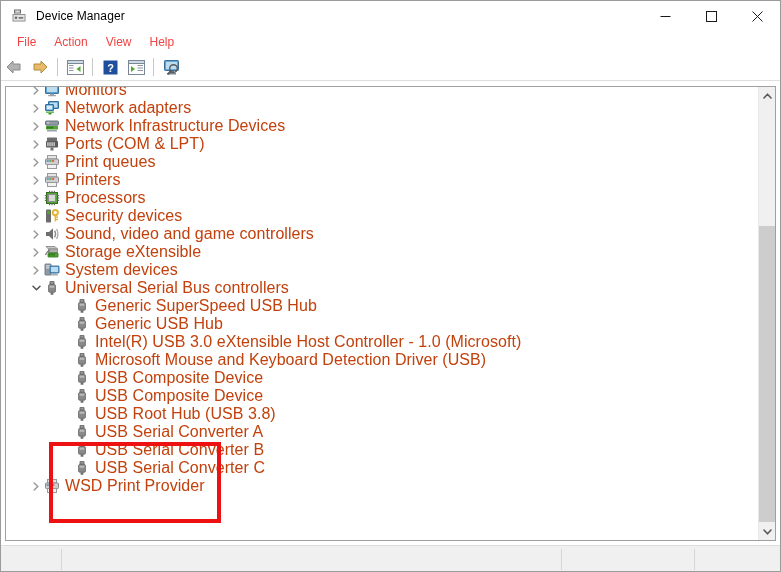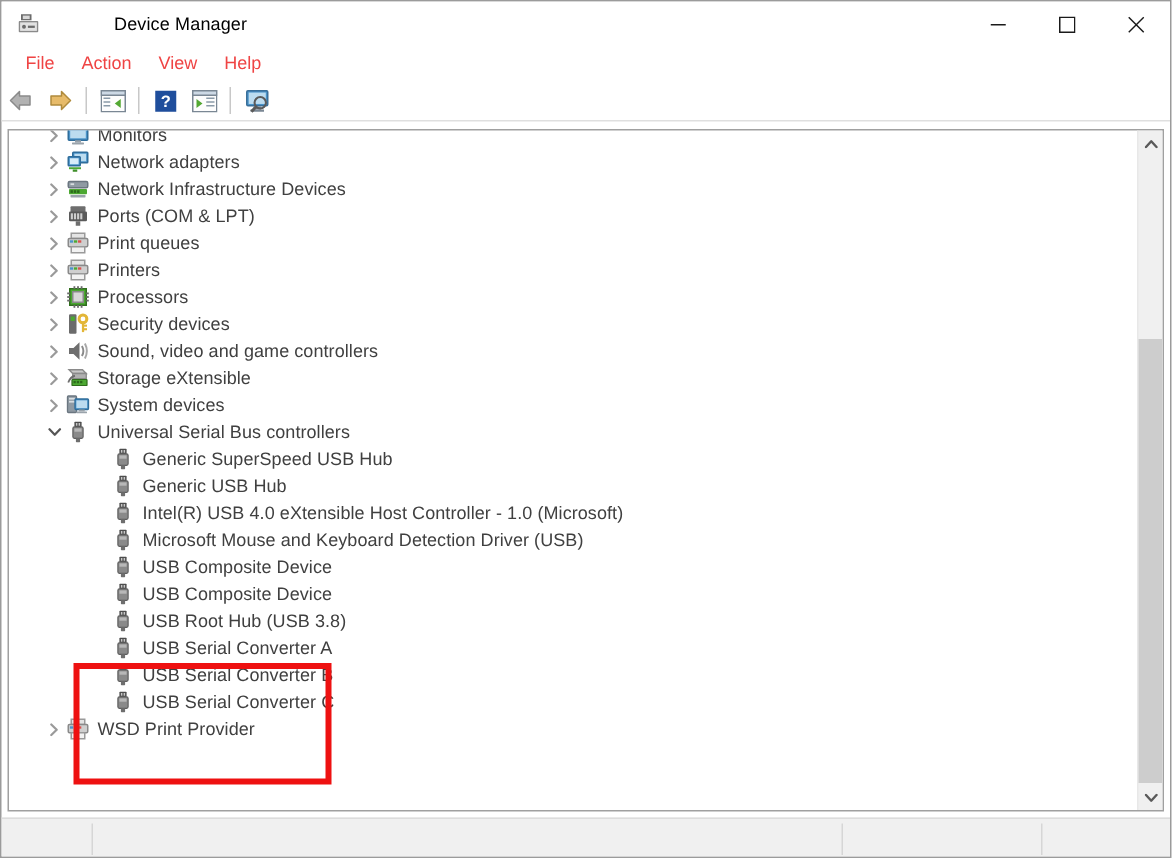--- a/index.html
+++ b/index.html
@@ -29,21 +29,20 @@
   }
 
   
   #titlebar {
     position: absolute;
     left: 0; top: 0;
     width: 779px; height: 30px;
     background: #ffffff;
     display: flex;
     align-items: center;
-    gap: 40px;
   }
   #app-icon {
     width: 16px; height: 16px;
     margin-left: 10px; margin-right: 9px;
     position: relative;
     flex: none;
   }
   #title-text {
     font-size: 12px;
     color: #000000;
@@ -143,22 +142,22 @@
     justify-content: center;
   }
   .chev.blank { visibility: hidden; }
   .ico {
     width: 16px; height: 16px;
     flex: none;
     margin-right: 5px;
     position: relative;
   }
   .lbl {
-    font-size: 12px;
-    color: #404040;
+    font-size: 16px;
+    color: #c2410c;
     line-height: 16px;
     letter-spacing: .05px;
   }
   .lvl1 { padding-left: 22px; }
   .lvl2 { padding-left: 52px; }
 
   
   #vscroll {
     position: absolute;
     right: 0px; top: 0px;
@@ -531,21 +530,21 @@
           <div class="row lvl2">
             <span class="chev blank"></span>
             <span class="ico"><svg width="16" height="16" viewBox="0 0 16 16">
                 <rect x="5.6" y="1.2" width="4.8" height="3.4" rx="0.5" fill="#4d4d4d"></rect>
                 <rect x="6.6" y="2" width="1" height="1.8" fill="#c9c9c9"></rect>
                 <rect x="8.4" y="2" width="1" height="1.8" fill="#c9c9c9"></rect>
                 <rect x="4.6" y="4.6" width="6.8" height="7.6" rx="1" fill="#8a8a8a" stroke="#5e5e5e" stroke-width="0.8"></rect>
                 <rect x="5.6" y="5.6" width="4.8" height="2.2" fill="#b8b8b8"></rect>
                 <rect x="6.6" y="12.2" width="2.8" height="2.6" rx="0.4" fill="#6e6e6e"></rect>
               </svg></span>
-            <span class="lbl">Intel(R) USB 4.0 eXtensible Host Controller - 1.0 (Microsoft)</span>
+            <span class="lbl">Intel(R) USB 3.0 eXtensible Host Controller - 1.0 (Microsoft)</span>
           </div>
           <div class="row lvl2">
             <span class="chev blank"></span>
             <span class="ico"><svg width="16" height="16" viewBox="0 0 16 16">
                 <rect x="5.6" y="1.2" width="4.8" height="3.4" rx="0.5" fill="#4d4d4d"></rect>
                 <rect x="6.6" y="2" width="1" height="1.8" fill="#c9c9c9"></rect>
                 <rect x="8.4" y="2" width="1" height="1.8" fill="#c9c9c9"></rect>
                 <rect x="4.6" y="4.6" width="6.8" height="7.6" rx="1" fill="#8a8a8a" stroke="#5e5e5e" stroke-width="0.8"></rect>
                 <rect x="5.6" y="5.6" width="4.8" height="2.2" fill="#b8b8b8"></rect>
                 <rect x="6.6" y="12.2" width="2.8" height="2.6" rx="0.4" fill="#6e6e6e"></rect>

